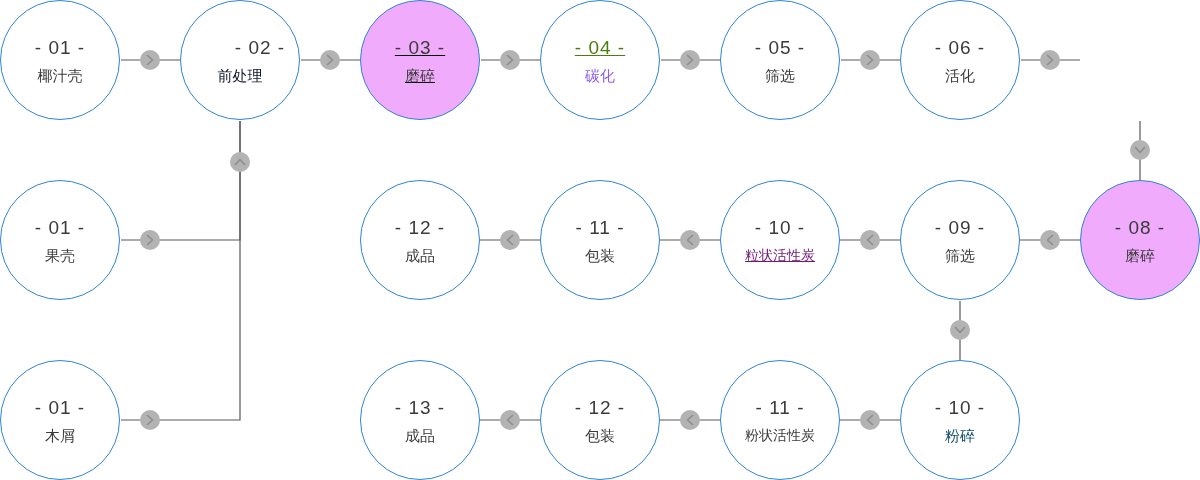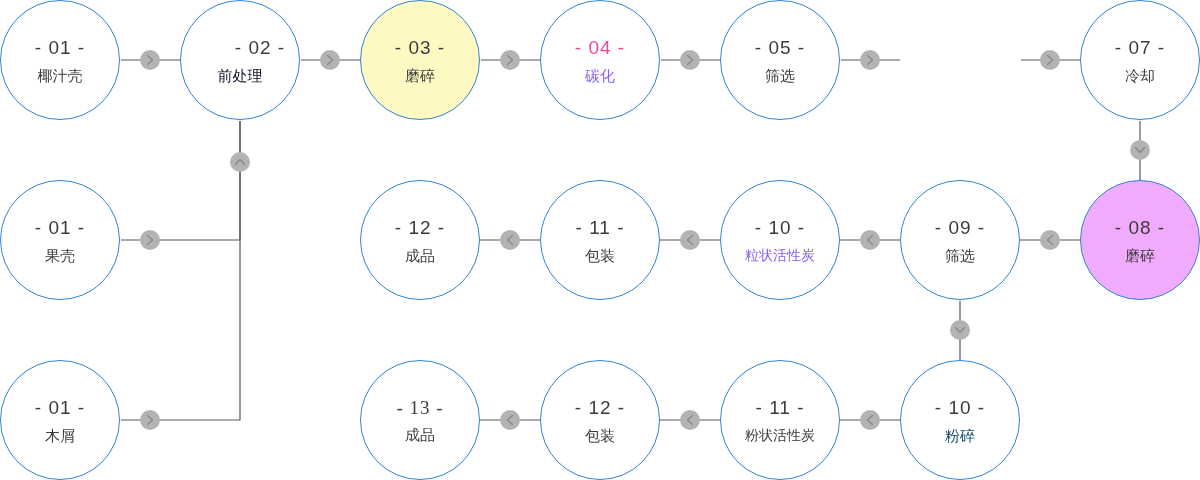--- a/index.html
+++ b/index.html
@@ -102,65 +102,65 @@
       <path d="M121,420 L240,420 L240,240" fill="none" stroke="#585858" stroke-width="1.2"></path>
     </svg>
 <div class="node" style="left: 60px; top: 60px; width: 120px; height: 120px; margin-left: -60px; margin-top: -60px; border-color: rgb(47, 132, 214); background: rgb(255, 255, 255);">
       <div class="node-index" style="color: rgb(59, 59, 59);">- 01 -</div>
       <div class="node-label" style="color: rgb(59, 59, 59);">椰汁壳</div>
     </div>
     <div class="node" style="left: 240px; top: 60px; width: 120px; height: 120px; margin-left: -60px; margin-top: -60px; border-color: rgb(47, 132, 214); background: rgb(255, 255, 255);">
       <div class="node-index" style="color: rgb(59, 59, 59); margin-left: 40px;">- 02 -</div>
       <div class="node-label" style="color: #0f172a;">前处理</div>
     </div>
-    <div class="node" style="left: 420px; top: 60px; width: 120px; height: 120px; margin-left: -60px; margin-top: -60px; border-color: rgb(47, 132, 214); background: #fef9c3;">
+    <div class="node" style="left: 420px; top: 60px; width: 120px; height: 120px; margin-left: -60px; margin-top: -60px; border-color: rgb(47, 132, 214); background: #f0abfc; text-decoration: underline;">
       <div class="node-index" style="color: rgb(59, 59, 59);">- 03 -</div>
       <div class="node-label" style="color: rgb(59, 59, 59);">磨碎</div>
     </div>
     <div class="node" style="left: 600px; top: 60px; width: 120px; height: 120px; margin-left: -60px; margin-top: -60px; border-color: rgb(47, 132, 214); background: rgb(255, 255, 255);">
-      <div class="node-index" style="color: #ec4899;">- 04 -</div>
+      <div class="node-index" style="color: #4d7c0f; text-decoration: underline;">- 04 -</div>
       <div class="node-label" style="color: #8b5cf6;">碳化</div>
     </div>
     <div class="node" style="left: 780px; top: 60px; width: 120px; height: 120px; margin-left: -60px; margin-top: -60px; border-color: rgb(47, 132, 214); background: rgb(255, 255, 255);">
       <div class="node-index" style="color: rgb(59, 59, 59);">- 05 -</div>
       <div class="node-label" style="color: rgb(59, 59, 59);">筛选</div>
     </div>
-    <div class="node" style="left: 1140px; top: 60px; width: 120px; height: 120px; margin-left: -60px; margin-top: -60px; border-color: rgb(47, 132, 214); background: rgb(255, 255, 255);">
-      <div class="node-index" style="color: rgb(59, 59, 59);">- 07 -</div>
-      <div class="node-label" style="color: rgb(59, 59, 59);">冷却</div>
+    <div class="node" style="left: 960px; top: 60px; width: 120px; height: 120px; margin-left: -60px; margin-top: -60px; border-color: rgb(47, 132, 214); background: rgb(255, 255, 255);">
+      <div class="node-index" style="color: rgb(59, 59, 59);">- 06 -</div>
+      <div class="node-label" style="color: rgb(59, 59, 59);">活化</div>
     </div>
     <div class="node" style="left: 60px; top: 240px; width: 120px; height: 120px; margin-left: -60px; margin-top: -60px; border-color: rgb(47, 132, 214); background: rgb(255, 255, 255);">
       <div class="node-index" style="color: rgb(59, 59, 59);">- 01 -</div>
       <div class="node-label" style="color: rgb(59, 59, 59);">果壳</div>
     </div>
     <div class="node" style="left: 420px; top: 240px; width: 120px; height: 120px; margin-left: -60px; margin-top: -60px; border-color: rgb(47, 132, 214); background: rgb(255, 255, 255);">
       <div class="node-index" style="color: rgb(59, 59, 59);">- 12 -</div>
       <div class="node-label" style="color: rgb(59, 59, 59);">成品</div>
     </div>
     <div class="node" style="left: 600px; top: 240px; width: 120px; height: 120px; margin-left: -60px; margin-top: -60px; border-color: rgb(47, 132, 214); background: rgb(255, 255, 255);">
       <div class="node-index" style="color: rgb(59, 59, 59);">- 11 -</div>
       <div class="node-label" style="color: rgb(59, 59, 59);">包装</div>
     </div>
     <div class="node" style="left: 780px; top: 240px; width: 120px; height: 120px; margin-left: -60px; margin-top: -60px; border-color: rgb(47, 132, 214); background: rgb(255, 255, 255);">
       <div class="node-index" style="color: rgb(59, 59, 59);">- 10 -</div>
-      <div class="node-label small" style="color: #8b5cf6;">粒状活性炭</div>
+      <div class="node-label small" style="color: #701a75; text-decoration: underline;">粒状活性炭</div>
     </div>
     <div class="node" style="left: 960px; top: 240px; width: 120px; height: 120px; margin-left: -60px; margin-top: -60px; border-color: rgb(47, 132, 214); background: rgb(255, 255, 255);">
       <div class="node-index" style="color: rgb(59, 59, 59);">- 09 -</div>
       <div class="node-label" style="color: rgb(59, 59, 59);">筛选</div>
     </div>
     <div class="node" style="left: 1140px; top: 240px; width: 120px; height: 120px; margin-left: -60px; margin-top: -60px; border-color: rgb(47, 132, 214); background: #f0abfc;">
       <div class="node-index" style="color: rgb(59, 59, 59);">- 08 -</div>
       <div class="node-label" style="color: rgb(59, 59, 59);">磨碎</div>
     </div>
     <div class="node" style="left: 60px; top: 420px; width: 120px; height: 120px; margin-left: -60px; margin-top: -60px; border-color: rgb(47, 132, 214); background: rgb(255, 255, 255);">
       <div class="node-index" style="color: rgb(59, 59, 59);">- 01 -</div>
       <div class="node-label" style="color: rgb(59, 59, 59);">木屑</div>
     </div>
-    <div class="node" style="left: 420px; top: 420px; width: 120px; height: 120px; margin-left: -60px; margin-top: -60px; border-color: rgb(47, 132, 214); background: rgb(255, 255, 255); font-family: Liberation Serif, serif;">
+    <div class="node" style="left: 420px; top: 420px; width: 120px; height: 120px; margin-left: -60px; margin-top: -60px; border-color: rgb(47, 132, 214); background: rgb(255, 255, 255);">
       <div class="node-index" style="color: rgb(59, 59, 59);">- 13 -</div>
       <div class="node-label" style="color: rgb(59, 59, 59);">成品</div>
     </div>
     <div class="node" style="left: 600px; top: 420px; width: 120px; height: 120px; margin-left: -60px; margin-top: -60px; border-color: rgb(47, 132, 214); background: rgb(255, 255, 255);">
       <div class="node-index" style="color: rgb(59, 59, 59);">- 12 -</div>
       <div class="node-label" style="color: rgb(59, 59, 59);">包装</div>
     </div>
     <div class="node" style="left: 780px; top: 420px; width: 120px; height: 120px; margin-left: -60px; margin-top: -60px; border-color: rgb(47, 132, 214); background: rgb(255, 255, 255);">
       <div class="node-index" style="color: rgb(59, 59, 59);">- 11 -</div>
       <div class="node-label small" style="color: rgb(59, 59, 59); text-align: right;">粉状活性炭</div>

